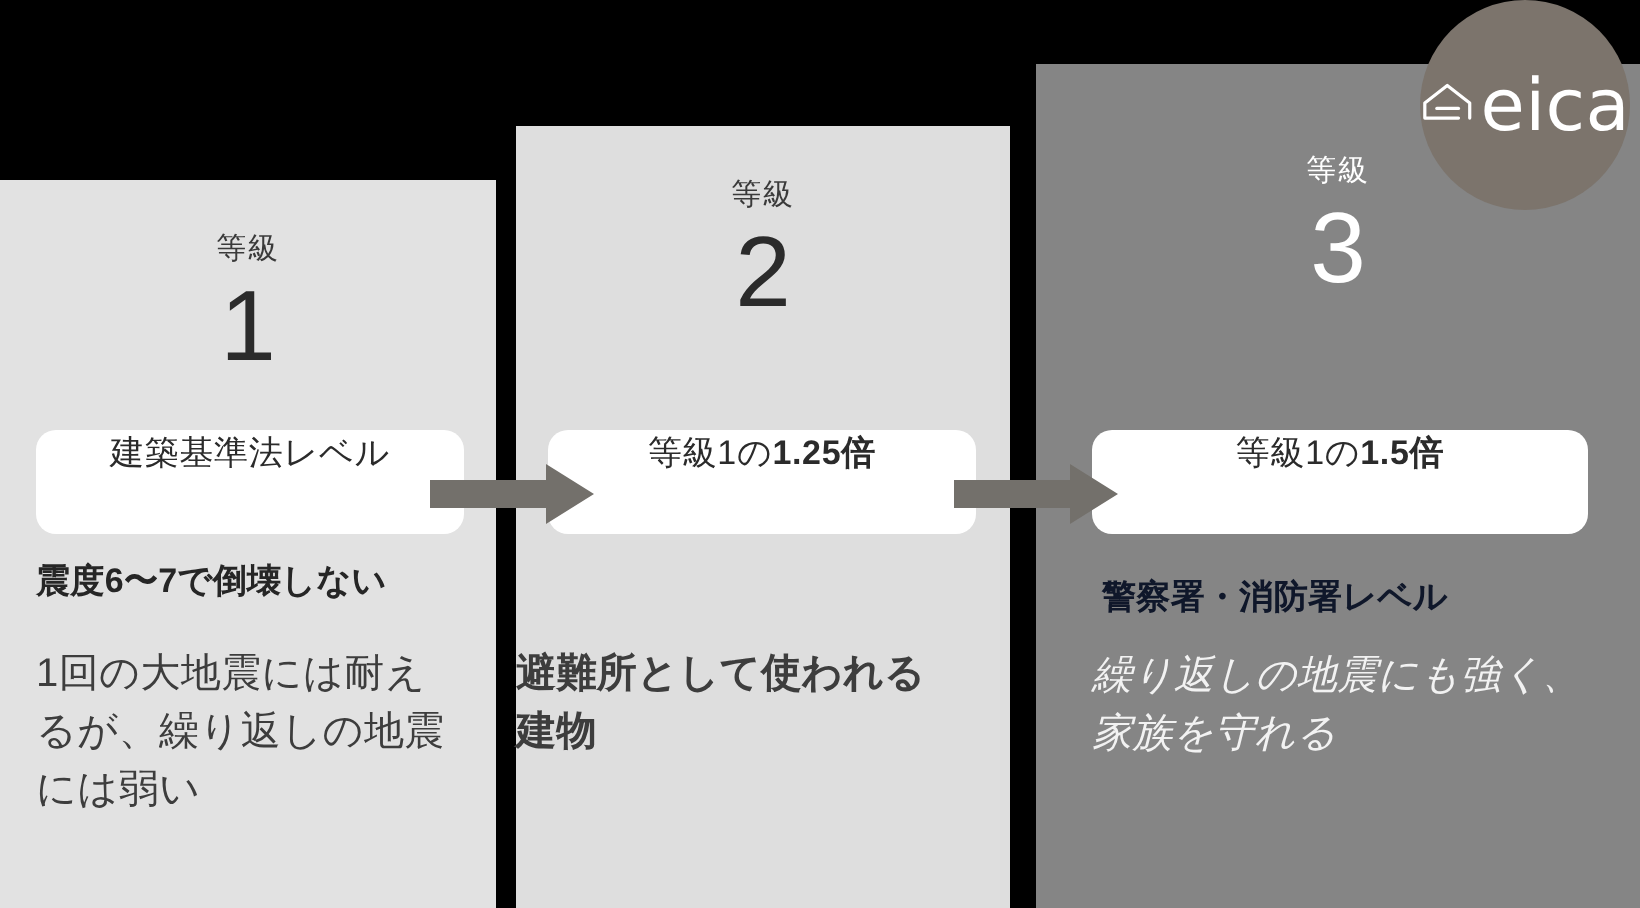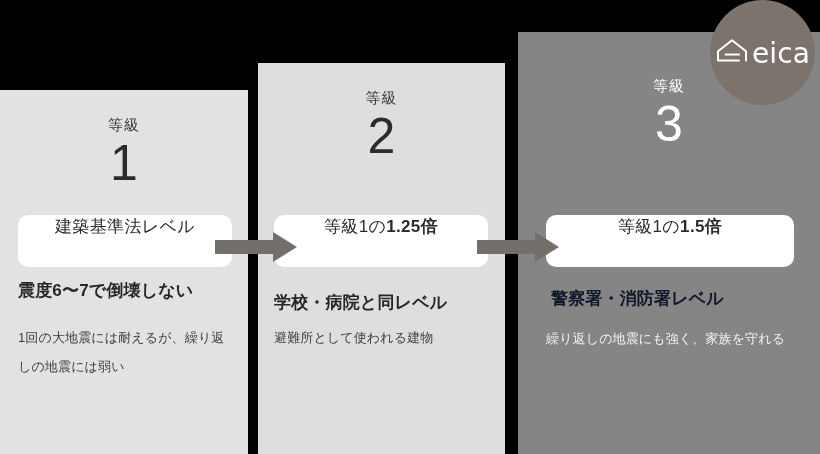--- a/index.html
+++ b/index.html
@@ -100,33 +100,33 @@
   .head-line {
     position: absolute;
     font-size: 17px;
     font-weight: 700;
     color: #262626;
     letter-spacing: 0.01em;
     white-space: nowrap;
   }
   .body-line {
     position: absolute;
-    font-size: 13px;
+    font-size: 20px;
     line-height: 29px;
     color: #3d3d3d;
     letter-spacing: 0.01em;
   }
   .col-3 .head-line { color: #0f172a; font-family: Liberation Serif, serif; }
-  .col-3 .body-line { color: #f2f2f2; }
+  .col-3 .body-line { color: #f2f2f2; font-style: italic; }
 
   .c1-head-line { left: 18px; top: 189px; }
   .c1-body      { left: 18px; top: 233px; width: 208px; }
 
   .c2-head-line { left: 16px; top: 228px; }
-  .c2-body      { left: 16px; top: 260px; width: 212px; }
+  .c2-body      { left: 0; top: 260px; width: 212px; font-weight: bold; }
 
   .c3-head-line { left: 33px; top: 255px; }
   .c3-body      { left: 28px; top: 292px; width: 250px; }
 
   
   .arrow {
     position: absolute;
     display: block;
   }
   .arrow-1 { left: 215px; top: 232px; }
@@ -142,21 +142,21 @@
     border-radius: 50%;
     background: #7c746c;
     display: flex;
     align-items: center;
     justify-content: center;
     gap: 3px;
   }
   .logo-mark { display: block; }
   .logo-text {
     color: #ffffff;
-    font-size: 28px;
+    font-size: 36px;
     line-height: 29px;
     font-weight: 400;
     letter-spacing: 0.005em;
     font-family: "DejaVu Sans", "Liberation Sans", sans-serif;
     transform: translateY(1px);
   }
 </style>
 </head>
 <body>
 
@@ -181,21 +181,20 @@
     <div class="grade-head c2-head">
       <div class="grade-label">等級</div>
       <div class="grade-num">2</div>
     </div>
 
     <div class="pill pill-2">
       <span>等級1の</span>
         <b>1.25倍</b>
     </div>
 
-    <div class="head-line c2-head-line">学校・病院と同レベル</div>
     <div class="body-line c2-body">避難所として使われる建物</div>
   </div>
 
   <div class="col col-3">
     <div class="grade-head c3-head">
       <div class="grade-label">等級</div>
       <div class="grade-num">3</div>
     </div>
 
     <div class="pill pill-3">

